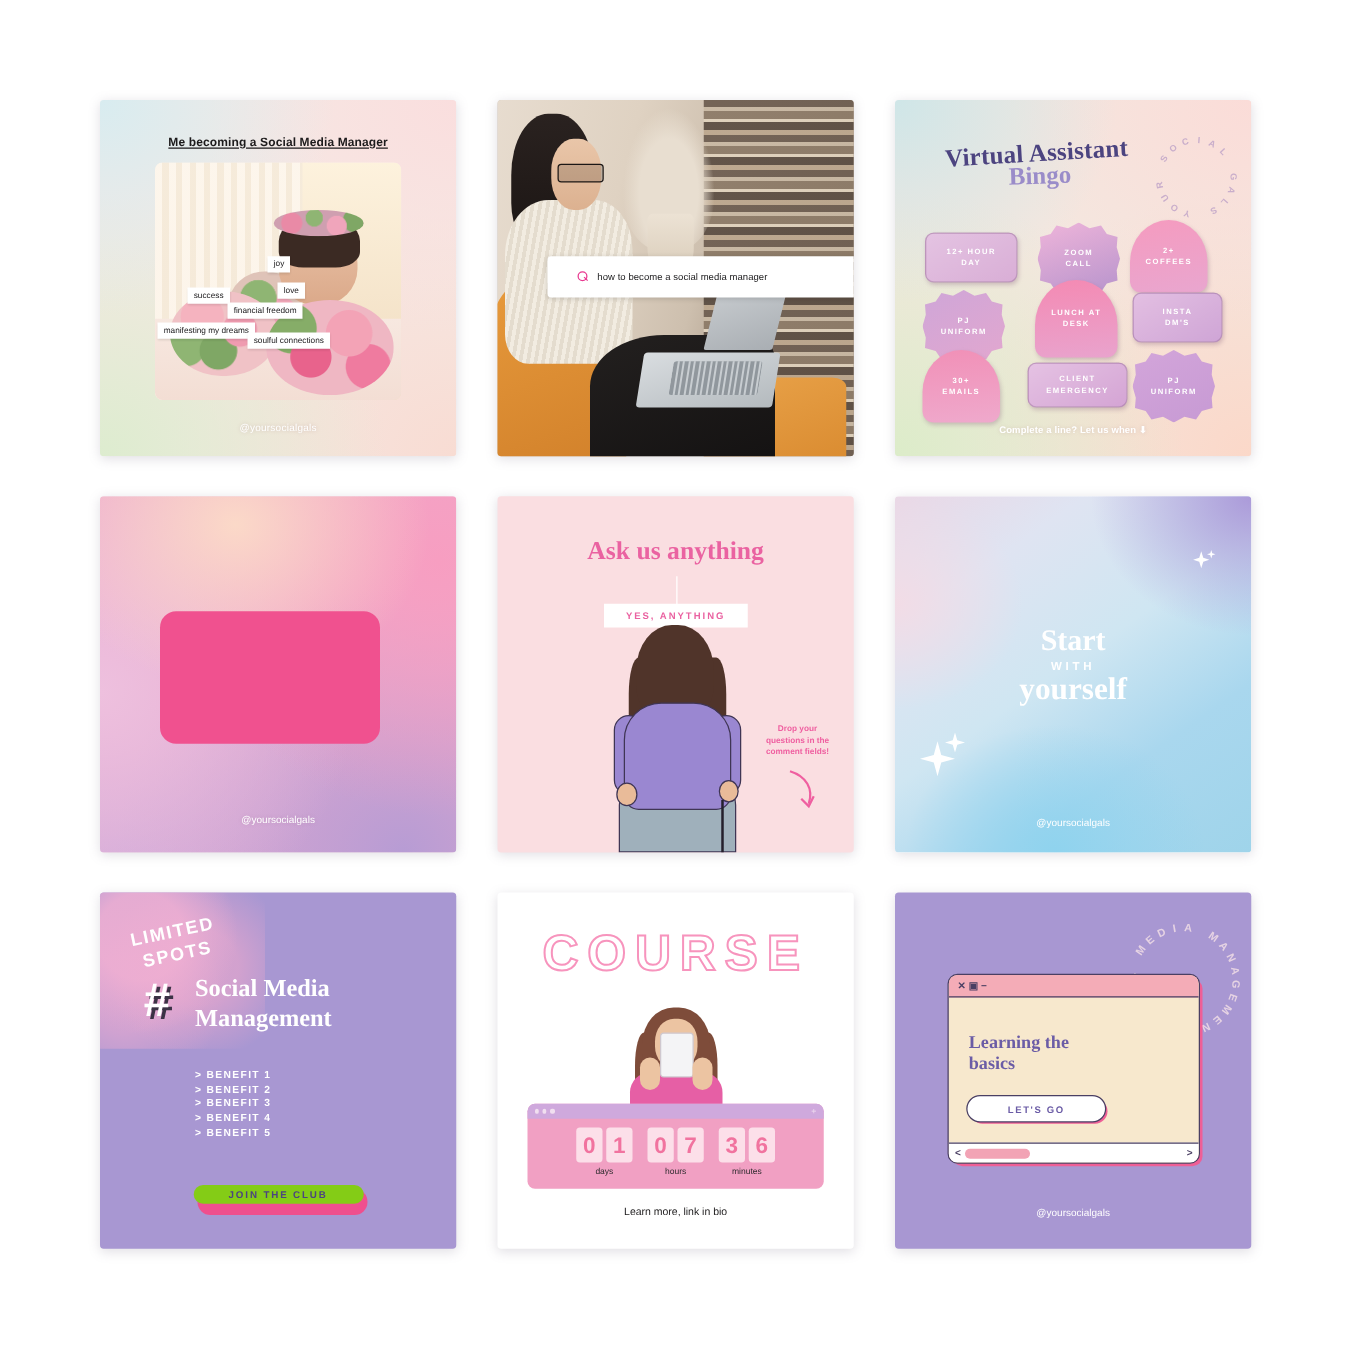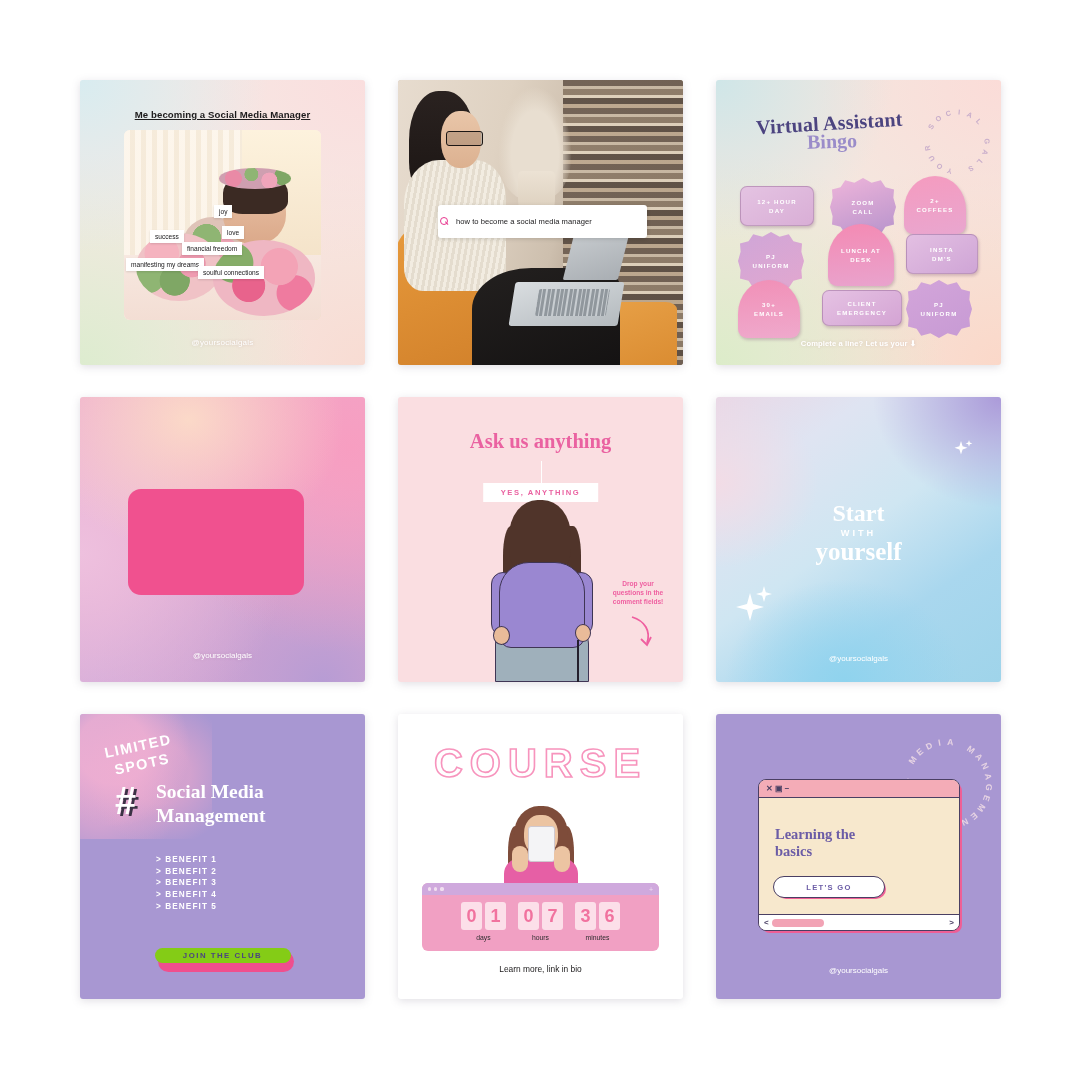--- a/index.html
+++ b/index.html
@@ -95,21 +95,21 @@
   .c2 .lid{position:absolute;right:0;top:-28%;width:48%;height:72%;
      background:linear-gradient(160deg,#cfd3d6,#a9aeb3);transform:skewX(-14deg);border-radius:2px;}
   .c2 .base{position:absolute;left:0;bottom:6%;width:96%;height:48%;
      background:linear-gradient(160deg,#d9dde0,#b4babe);border-radius:3px;transform:skewX(-9deg);}
   .c2 .keys{position:absolute;left:22%;bottom:16%;width:62%;height:30%;transform:skewX(-9deg);
      background:repeating-linear-gradient(90deg,#8b9298 0 3px,#c9ced2 3px 4.4px),
                 repeating-linear-gradient(180deg,#8b9298 0 3px,#c9ced2 3px 4.4px);opacity:.9;border-radius:2px;}
   .c2 .cup{position:absolute;left:62%;top:52%;width:9%;height:8%;border-radius:10% 10% 40% 40%;
      background:#efe8de;}
   .searchbar{position:absolute;left:14%;top:43.8%;width:72%;height:11.5%;background:#fff;
-     border-radius:3px;display:flex;align-items:center;padding:0 2px;box-shadow:0 1px 4px rgba(0,0,0,.15);}
+     border-radius:3px;display:flex;align-items:center;padding:0 24px;box-shadow:0 1px 4px rgba(0,0,0,.15);}
   .searchbar .q{color:#1b1a1c;font-size:7.6px;letter-spacing:.05px;white-space:nowrap;}
   .mag{width:9px;height:9px;margin-right:7px;flex:none;position:relative;}
   .mag i{position:absolute;left:0;top:0;width:6px;height:6px;border:1.3px solid #e8388f;border-radius:50%;}
   .mag b{position:absolute;right:0.5px;bottom:0.5px;width:4px;height:1.3px;background:#e8388f;
      transform:rotate(45deg);transform-origin:right center;}
 
   
   .c3{background:
      radial-gradient(120% 110% at 0% 0%, #cfe6e8 0%, rgba(207,230,232,0) 52%),
      radial-gradient(120% 110% at 100% 0%, #fbdcd8 0%, rgba(251,220,216,0) 58%),
@@ -390,21 +390,21 @@
         <div class="bing sh-arch" style="left: 22px; top: 200px; width: 62px; height: 58px; background: linear-gradient(175deg, rgb(241, 144, 183), rgb(239, 169, 204));">
           <span>30+<br>EMAILS</span>
         </div>
         <div class="bing sh-rect" style="left: 106px; top: 210px; width: 78px; height: 34px; background: linear-gradient(150deg, rgb(229, 194, 227), rgb(212, 164, 212));">
           <span>CLIENT<br>EMERGENCY</span>
         </div>
         <div class="bing sh-flower" style="left: 190px; top: 200px; width: 66px; height: 58px; background: linear-gradient(150deg, rgb(211, 165, 218), rgb(199, 154, 212));">
           <span>PJ<br>UNIFORM</span>
         </div>
       </div>
-    <div class="cta">Complete a line? Let us your  ⬇</div>
+    <div class="cta">Complete a line? Let us when  ⬇</div>
   </div>
 
   <div class="card c4">
     <div class="tweetshadow"></div>
     <div class="ig">@yoursocialgals</div>
   </div>
 
   <div class="card c5">
     <div class="h1">Ask us anything</div>
     <div class="stem"></div>

